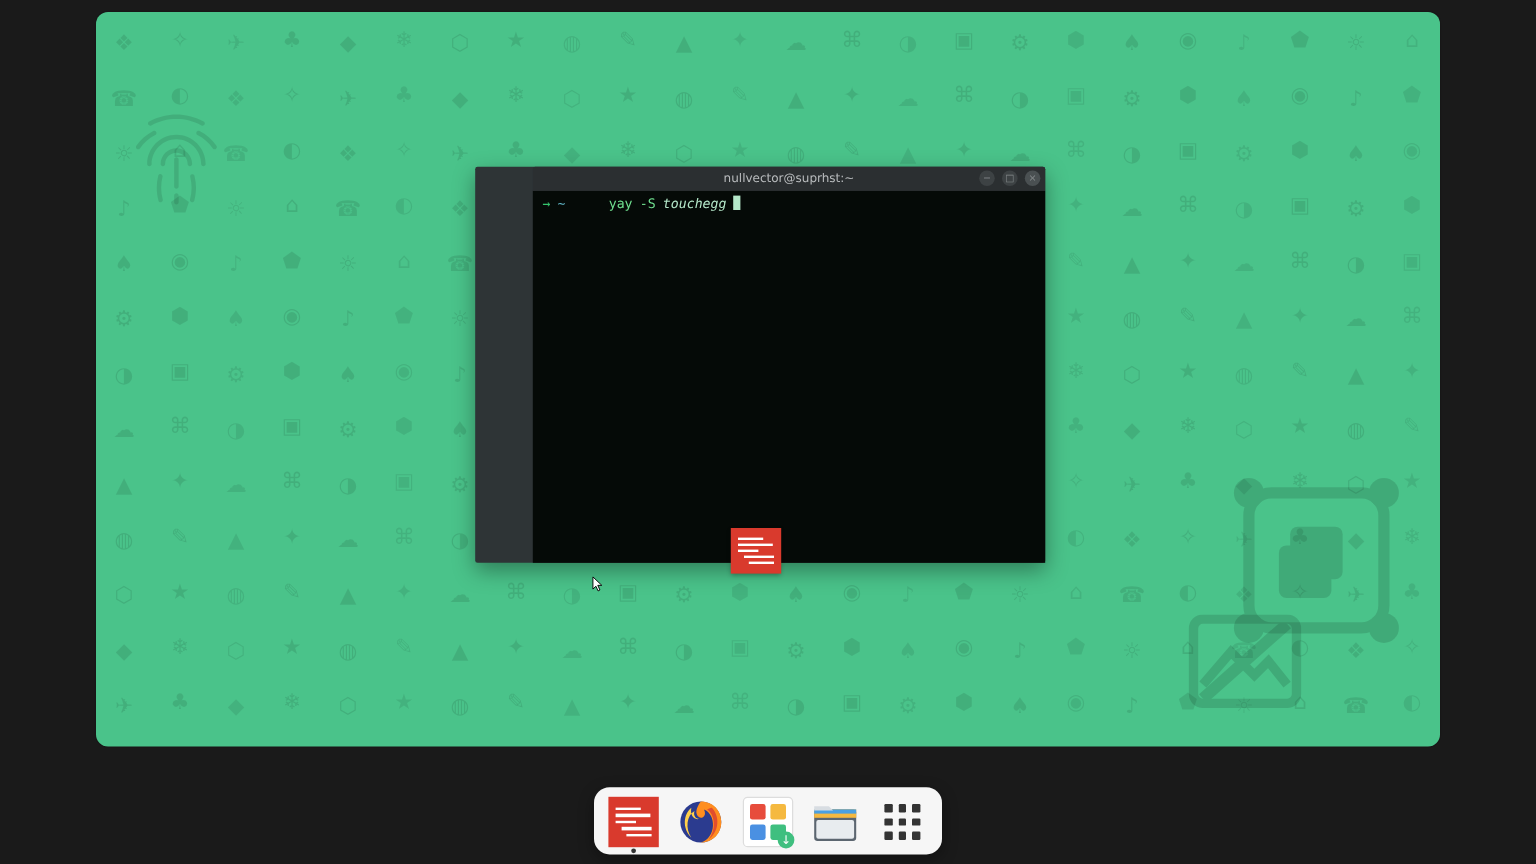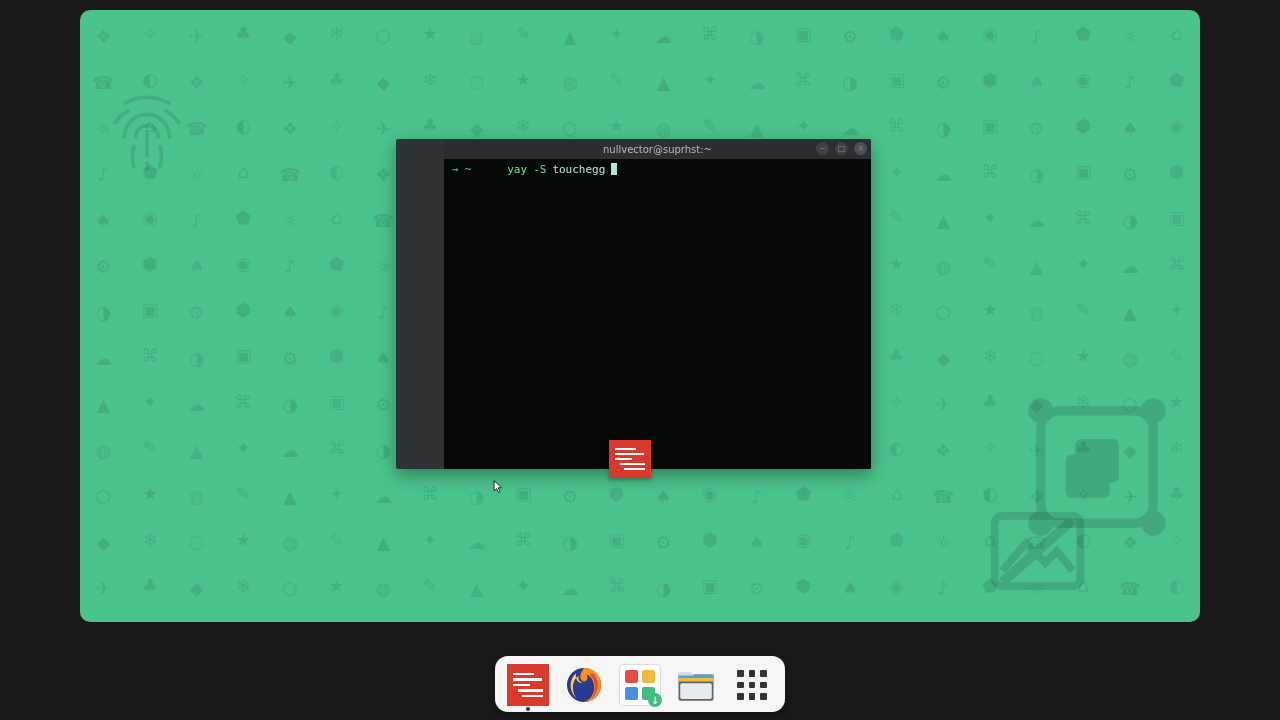--- a/index.html
+++ b/index.html
@@ -112,21 +112,21 @@
     font-family: "DejaVu Sans Mono", "Liberation Mono", monospace;
     font-size: 11px;
     line-height: 1.3;
     color: #cfe7d4;
     display: flex;
     gap: 6px;
   }
   .prompt-arrow { color: #35c46d; }
   .prompt-tilde { color: #5fb3c4; }
   .prompt-cmd   { color: #6fe08f; margin-left: 30px; }
-  .prompt-arg   { color: #b4e7c9; }
+  .prompt-arg   { color: #b4e7c9; font-style: italic; }
   .prompt-ps    { color: #6fe08f; }
   .cursor-block {
     display: inline-block;
     width: 6px; height: 12px;
     background: #b4e7c9;
     vertical-align: -2px;
   }
 
   
   .win-badge {

